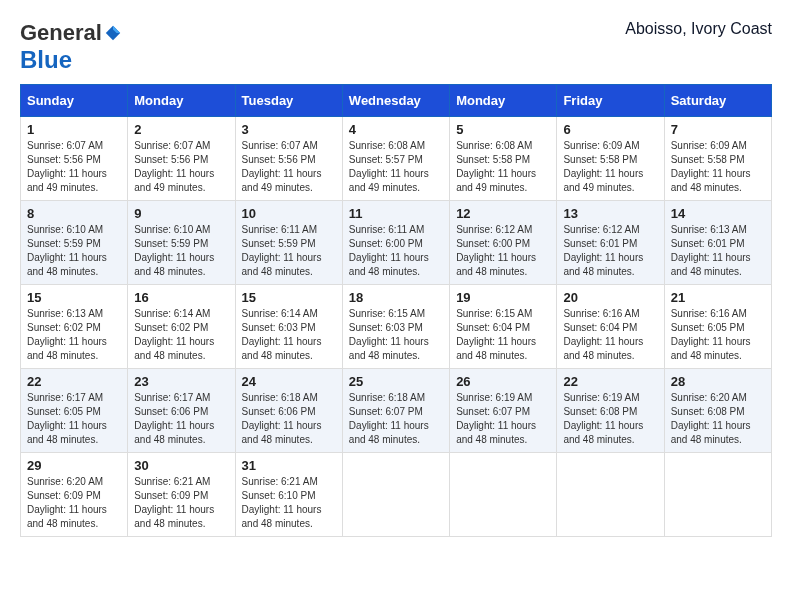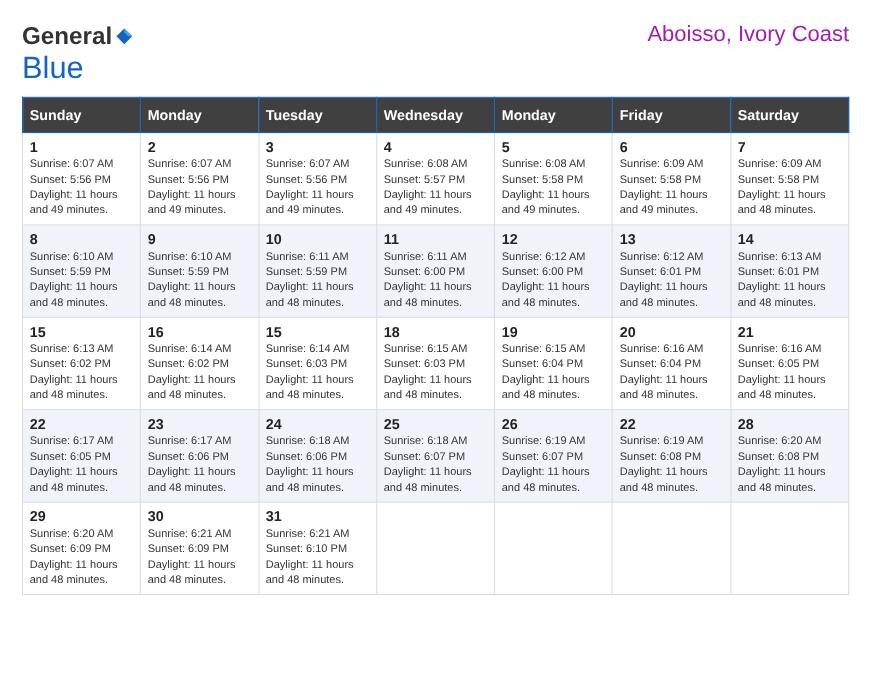--- a/index.html
+++ b/index.html
@@ -38,29 +38,29 @@
     }
     .title-block {
       text-align: right;
     }
     .month-title {
       font-size: 36px;
       font-weight: bold;
       color: #333;
     }
     .location {
-      font-size: 20px;
-      color: #a21caf;
+      font-size: 16px;
+      color: #0f172a;
     }
     table {
       width: 100%;
       border-collapse: collapse;
     }
     thead tr {
-      background-color: #404040;
+      background-color: #1d4ed8;
       color: white;
       margin-top: 17px;
     }
     thead th {
       padding: 8px 6px;
       text-align: left;
       font-size: 13px;
       font-weight: bold;
       border: 1px solid #1565c0;
     }
@@ -99,21 +99,21 @@
 
 <div class="header">
   <div class="logo">
     <div class="logo-text">
       <span class="logo-general">General</span>
       <svg class="logo-icon" viewBox="0 0 20 20">
         <polygon points="10,2 18,10 10,18 2,10" fill="#1565c0"></polygon>
         <polygon points="10,2 18,10 14,10 10,6" fill="#42a5f5"></polygon>
       </svg>
     </div>
-    <div style="font-size:28px; font-weight:normal;">
+    <div style="font-size:24px; font-weight:bold;">
       <span class="logo-blue">Blue</span>
     </div>
   </div>
   <div class="title-block">
     <div class="location">Aboisso, Ivory Coast</div>
   </div>
 </div>
 
 <table>
   <thead>

